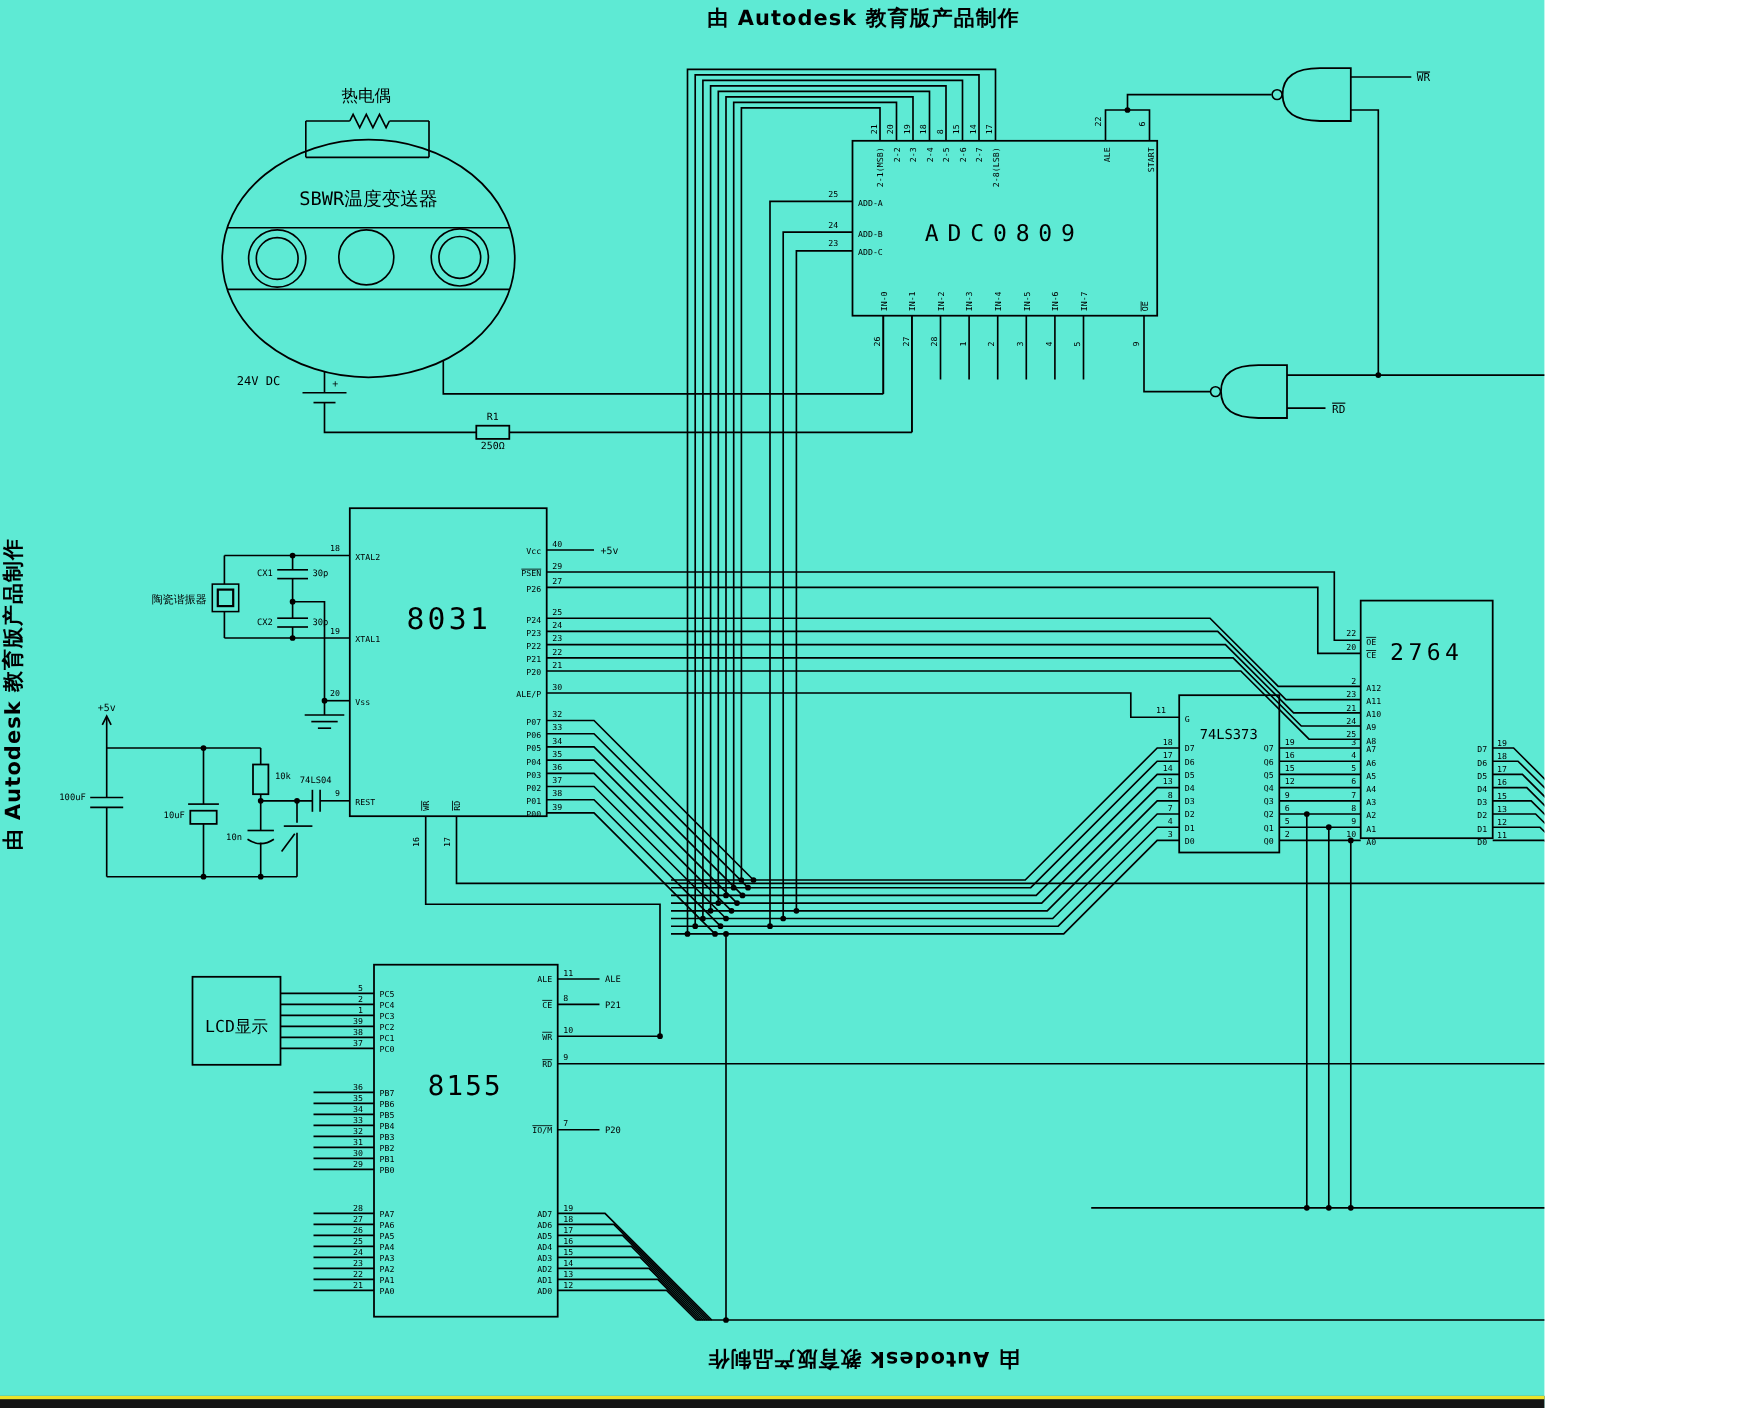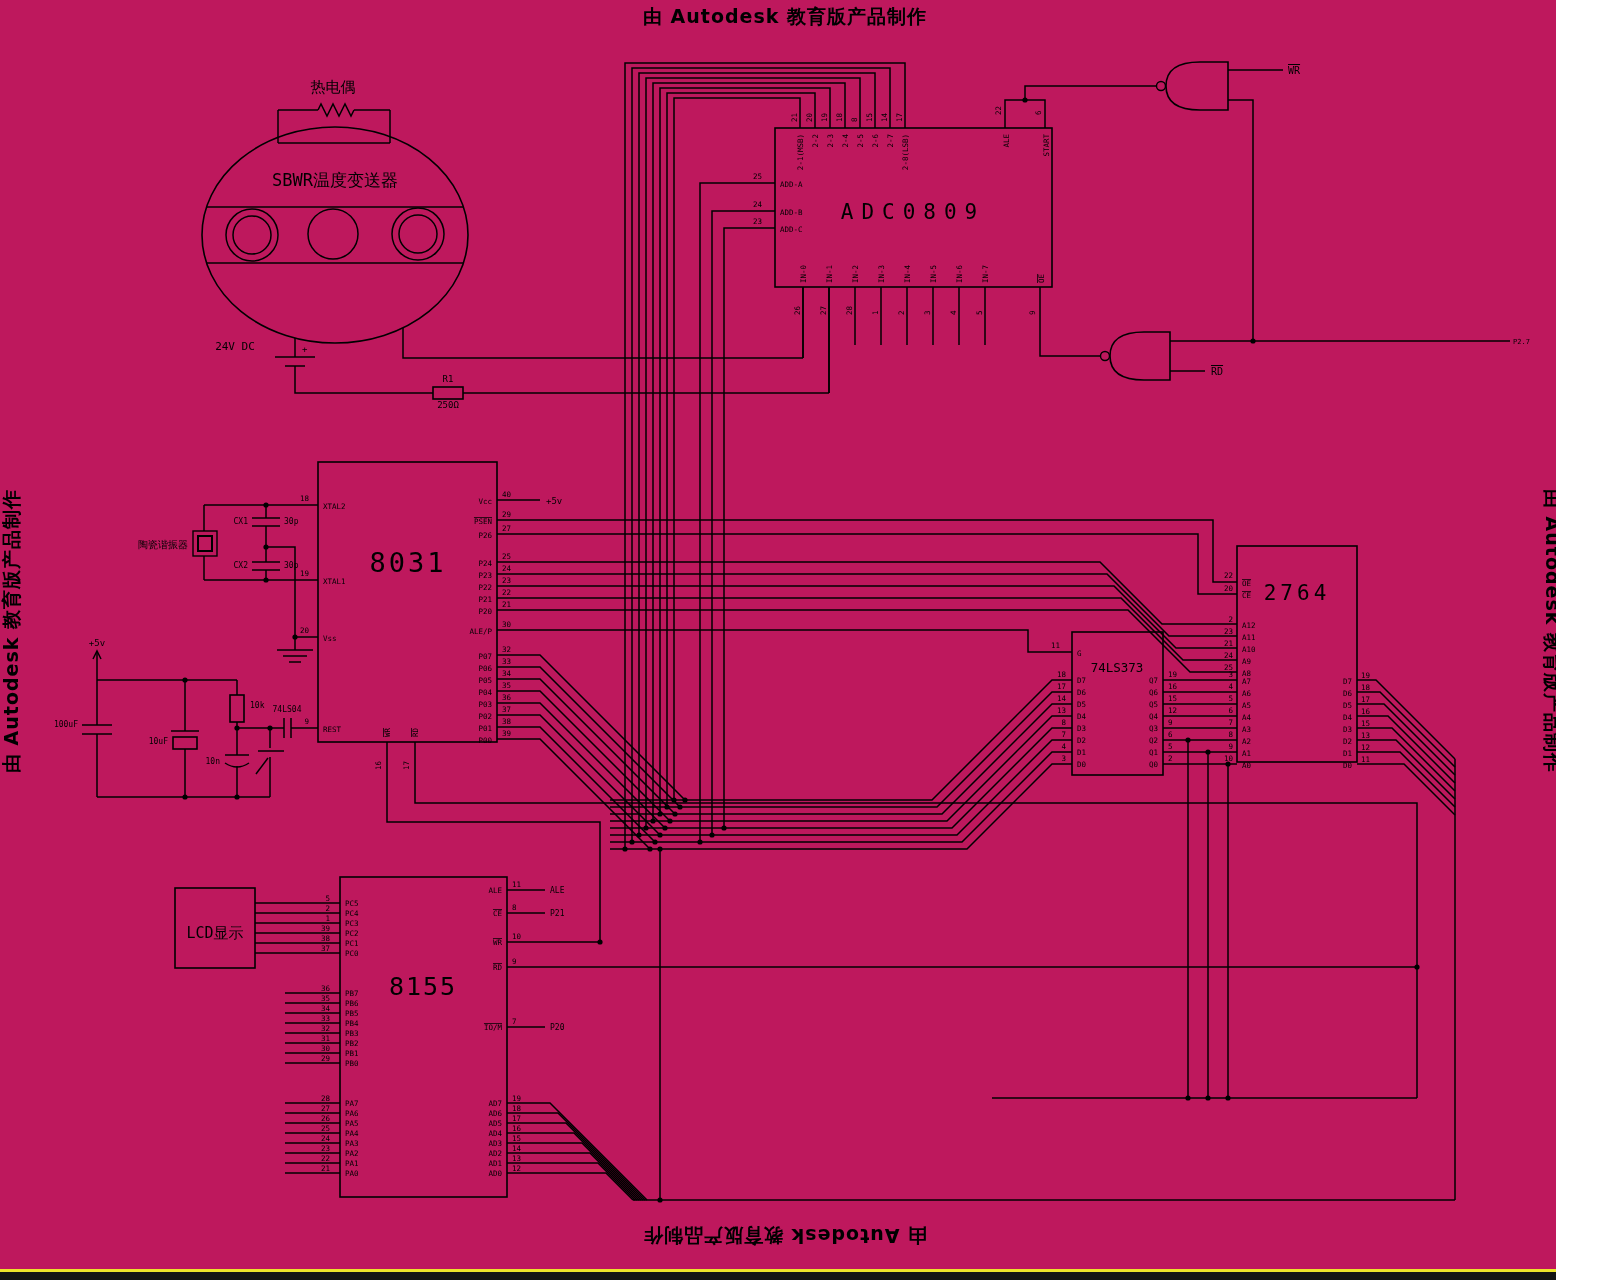--- a/index.html
+++ b/index.html
@@ -1,16 +1,16 @@
 <!DOCTYPE html>
 <html><head>
 <meta charset="utf-8">
 <style>
   html,body{margin:0;padding:0;background:#fff;}
-  #stage{position:relative;width:1556px;height:1280px;background:#be185d;overflow:hidden;
+  #stage{position:relative;width:1404px;height:1280px;background:#5eead4;overflow:hidden;
          font-family:"DejaVu Sans",sans-serif;}
   .wm{position:absolute;width:360px;text-align:center;font-size:19px;font-weight:bold;
       color:#000;font-family:"DejaVu Sans",sans-serif;letter-spacing:1px;white-space:nowrap;}
   .wm-top{left:605px;top:4px;}
   .wm-bottom{left:605px;top:1222px;transform:rotate(180deg);}
   .wm-left{left:-168px;top:618px;transform:rotate(-90deg);}
   .wm-right{left:1372px;top:618px;transform:rotate(90deg);}
   .bottombar{position:absolute;left:0;bottom:0;width:1600px;height:8px;background:#141414;
              border-top:3px solid #ece32b;}
   svg text{font-family:"DejaVu Sans Mono","Liberation Mono",monospace;fill:#000;}

